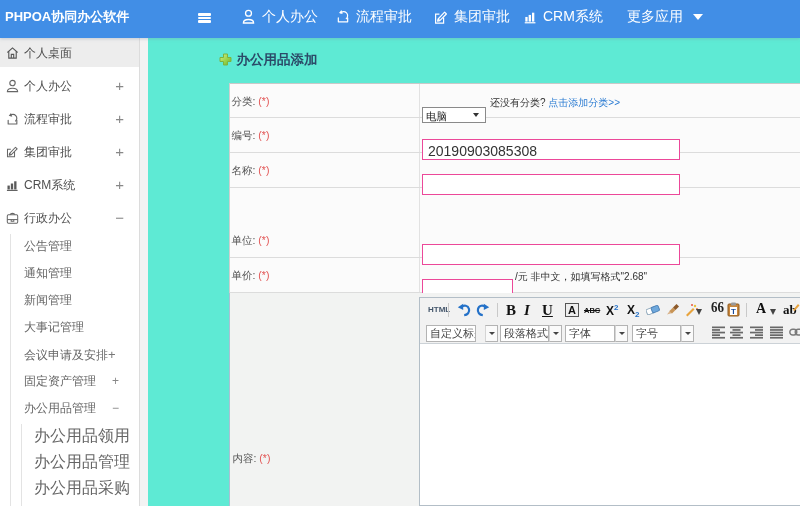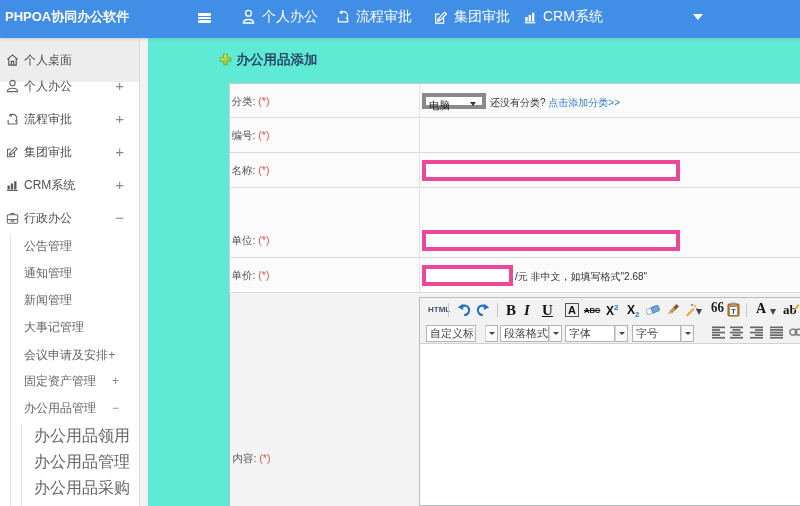--- a/index.html
+++ b/index.html
@@ -10,42 +10,42 @@
 #topbar { position:absolute; left:0; top:0; width:800px; height:38px; background:#418ee6; box-shadow:0 1px 3px rgba(120,140,160,0.35); z-index:5; }
 #logo { position:absolute; left:5px; top:0; line-height:33px; color:#fff; font-size:13px; font-weight:bold; letter-spacing:0px; }
 .tbtext { position:absolute; top:0; line-height:33px; color:#fff; font-size:14px; }
 #burger { position:absolute; left:198px; top:13px; width:13px; height:11px; }
 #burger div { height:2.5px; background:#fff; margin-bottom:1.2px; border-radius:1px; }
 .ticon { position:absolute; top:7.5px; width:13px; height:17px; }
 .caret { position:absolute; top:14px; width:0; height:0; border-left:5px solid transparent; border-right:5px solid transparent; border-top:6px solid #fff; }
 
 
 #sidebar { position:absolute; left:0; top:38px; width:140px; height:468px; background:#fff; border-right:1px solid #dcdcdc; }
-#seldesk { position:absolute; left:0; top:0px; width:139px; height:44px; background:#ededed; }
+#seldesk { position:absolute; left:0; top:0px; width:139px; height:29px; background:#ededed; }
 .sideitem { position:absolute; left:0; width:139px; height:33px; }
 .sicon { position:absolute; left:6px; top:50%; margin-top:-7px; width:13px; height:14px; }
 .stext { position:absolute; left:24px; top:50%; margin-top:-7px; font-size:12px; color:#4f4f4f; line-height:14px; }
 .plusminus { position:absolute; right:15px; top:50%; margin-top:-9px; font-size:15px; color:#888; font-weight:400; line-height:18px; }
 .subitem { position:absolute; left:24px; width:112px; font-size:12px; color:#666; line-height:13px; }
 .subitem2 { position:absolute; left:34px; width:100px; font-size:16px; color:#666; line-height:13px; }
 #guide1 { position:absolute; left:10px; top:196px; width:1px; bottom:0; background:#e3e3e3; }
 #guide2 { position:absolute; left:21px; top:386px; width:1px; bottom:0; background:#e3e3e3; }
 
 
 #content { position:absolute; left:148px; top:38px; width:659px; height:468px; background:#5eead4; }
 #title { position:absolute; left:71px; top:14px; height:16px; width:300px; white-space:nowrap; }
 #titletext { position:absolute; left:17.5px; top:0; font-size:13.5px; font-weight:bold; color:#2b4a68; line-height:15px; }
 
 
 #ftable { position:absolute; left:82px; top:46px; width:578px; height:422px; background:#fbfbfb; }
 .frow { position:absolute; left:0; width:578px; border-bottom:1px solid #dcdcdc; }
 .flabel { position:absolute; left:1.5px; top:50%; margin-top:-6px; font-size:10.5px; color:#555; line-height:12px; }
 .star { color:#e25555; }
 #coldiv { position:absolute; left:189px; top:0; width:1px; height:209px; background:#e2e2e2; }
-.finput { position:absolute; left:192px; background:#fff; border:4px solid #ec4899; }
+.finput { position:absolute; left:192px; background:#fff; border:1px solid #ec4899;margin-top:14px; }
 #row7 { position:absolute; left:-1px; top:209px; width:579px; height:214px; background:#f2f3f2; border-left:1px solid #a9c0d4; }
 #lbl7 { position:absolute; left:2.5px; top:159px; font-size:10.5px; color:#555; }
 
 
 #editor { position:absolute; left:189px; top:4px; width:400px; height:209px; border:1px solid #b3bec7; background:#fff; }
 #toolbar { position:absolute; left:0; top:0; width:100%; height:46px; background:#f2f2f2; border-bottom:1px solid #ccd2d7; }
 .tbn { position:absolute; font-size:12px; color:#333; }
 .tsep { position:absolute; top:5px; width:1px; height:14px; background:#c9c9c9; }
 .tsel { position:absolute; top:27px; height:17px; background:#fff; border:1px solid #b3b3b3; font-size:11px; color:#444; line-height:15px; padding-left:3px; white-space:nowrap; overflow:hidden; }
 .tselarr { position:absolute; top:27px; height:17px; width:13px; background:#fafafa; border:1px solid #b3b3b3; border-left:1px solid #d5d5d5; }
@@ -84,20 +84,21 @@
   <span class="tbtext" style="left:454px">集团审批</span>
 
   <svg class="ticon" style="left:524px" viewBox="0 0 14 17" fill="#fff">
     <rect x="1.4" y="9" width="2.5" height="5"></rect>
       <rect x="5" y="6.8" width="2.5" height="7.2"></rect>
       <rect x="8.6" y="4.4" width="2.5" height="9.6"></rect>
       <rect x="0.8" y="14.6" width="11.5" height="1.3"></rect>
   </svg>
   <span class="tbtext" style="left:543px">CRM系统</span>
 
+  <span class="tbtext" style="left:627px">更多应用</span>
   <div class="caret" style="left:693px"></div>
 </div>
 
 <div id="sidebar">
   <div id="seldesk">
     <svg class="sicon" viewBox="0 0 14 14" fill="none" stroke="#555" stroke-width="1.2">
       <path d="M1.5 6.5 L7 1.5 L12.5 6.5"></path>
         <path d="M3 5.5 L3 12.5 L11 12.5 L11 5.5"></path>
         <path d="M5.7 12.5 L5.7 8.5 L8.3 8.5 L8.3 12.5"></path>
     </svg>
@@ -191,20 +192,23 @@
       <span class="flabel">分类: <span class="star">(*)</span></span>
       <div class="finput" style="left:192px;top:9px;width:64px;height:16px;border-color:#8a8a8a;background:#fff">
         <span style="position:absolute;left:3px;top:1.5px;font-size:10.5px;color:#222">电脑</span>
         <span style="position:absolute;right:6px;top:4.5px;width:0;height:0;border-left:3.5px solid transparent;border-right:3.5px solid transparent;border-top:4.5px solid #333"></span>
       </div>
       <span style="position:absolute;left:260px;top:12px;font-size:10px;color:#333">还没有分类? <span style="color:#2a7bd2">点击添加分类&gt;&gt;</span></span>
     </div>
 
     <div class="frow" style="top:34px;height:35px">
       <span class="flabel">编号: <span class="star">(*)</span></span>
+      <div class="finput" style="top:7px;width:258px;height:21px">
+          <span style="position:absolute;left:5px;top:3px;font-size:14px;color:#333">20190903085308</span>
+        </div>
     </div>
 
     <div class="frow" style="top:69px;height:35px">
       <span class="flabel">名称: <span class="star">(*)</span></span>
       <div class="finput" style="top:7px;width:258px;height:21px"></div>
     </div>
 
 
     <div class="frow" style="top:139px;height:35px">
       <span class="flabel">单位: <span class="star">(*)</span></span>

